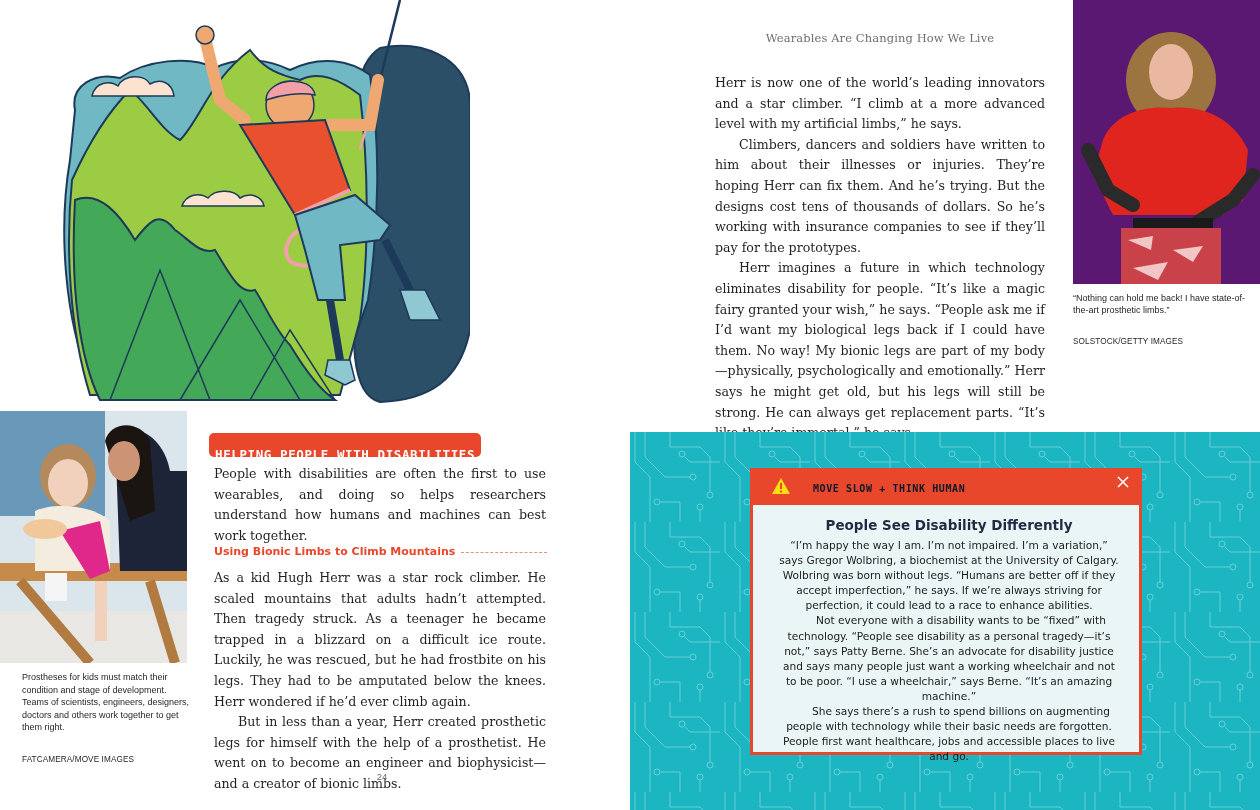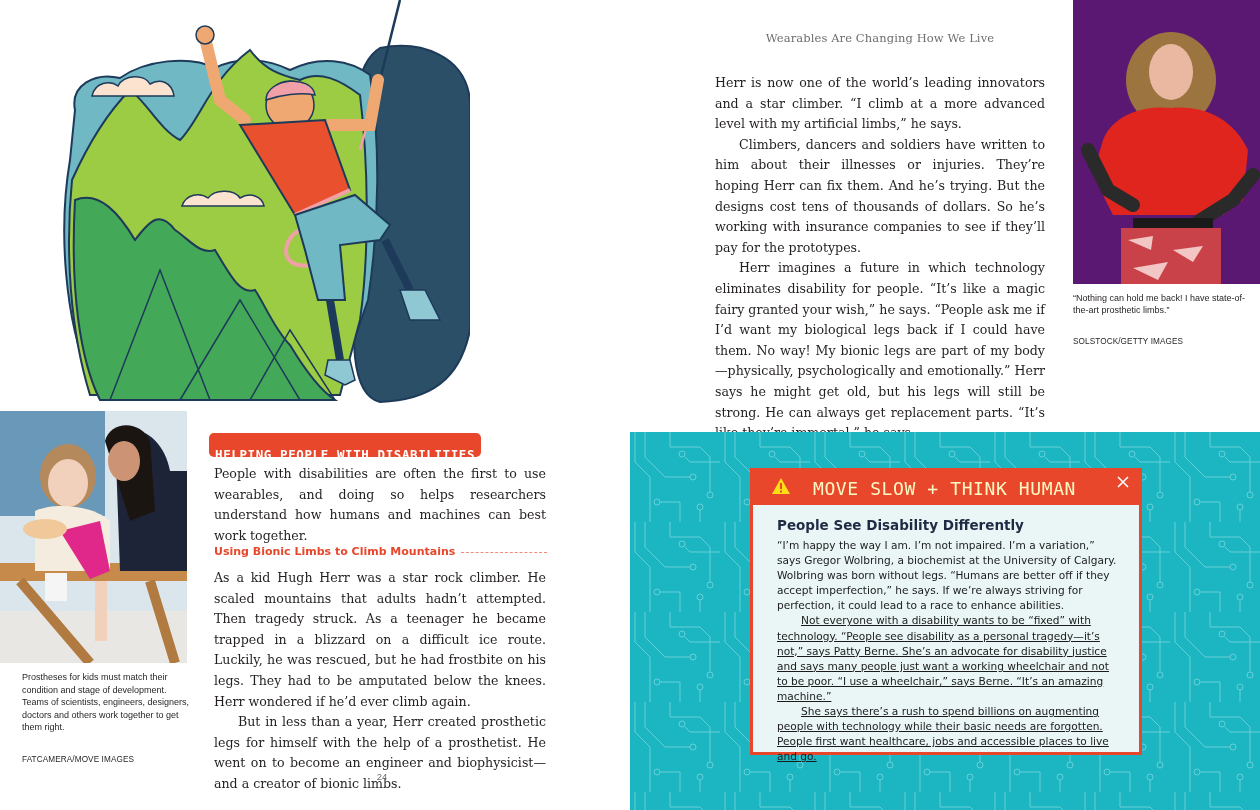--- a/index.html
+++ b/index.html
@@ -42,26 +42,26 @@
   #story-text { left: 214px; top: 568px; width: 332px; }
 
   #page-number { left: 370px; top: 771px; width: 24px; text-align: center; font-family: "Liberation Sans", sans-serif; font-size: 9.5px; color: #6d6e71; }
 
   
   #circuit-panel { left: 630px; top: 432px; width: 630px; height: 378px; background: #1cb6c2; overflow: hidden; }
 
   
   #sidebar-box { left: 750px; top: 468px; width: 392px; height: 287px; background: #e8472b; padding: 3px; }
   #sidebar-titlebar { height: 34px; display: flex; align-items: center; padding-left: 18px; position: relative; }
-  #sidebar-titlebar .title { font-family: "DejaVu Sans Mono", monospace; color: #fef9c3; font-size: 18px; letter-spacing: 0.6px; margin-left: 22px; }
+  #sidebar-titlebar .title { font-family: "DejaVu Sans Mono", monospace; color: #0f172a; font-size: 10px; letter-spacing: 0.6px; margin-left: 22px; font-weight: bold; }
   #close-btn { position: absolute; right: 8px; top: 3px; width: 16px; height: 16px; cursor: pointer; }
-  #sidebar-content { background: #eaf6f5; height: 247px; padding: 12px 18px 0 24px; }
+  #sidebar-content { background: #eaf6f5; height: 247px; padding: 12px 18px 0 24px; text-align: center; }
   #sidebar-content h3 { font-family: "DejaVu Sans", sans-serif; font-size: 13.5px; font-weight: bold; color: #1f2a44; margin-bottom: 5px; }
   #sidebar-content .sb-text { font-family: "DejaVu Sans", sans-serif; font-size: 10.6px; line-height: 15.1px; color: #1b1b1b; }
-  #sidebar-content .sb-text p.indent { text-indent: 24px; text-decoration: underline; }
+  #sidebar-content .sb-text p.indent { text-indent: 24px; }
 </style>
 </head>
 <body>
 
 <div id="illustration" class="abs">
   <svg width="420" height="410" viewBox="0 0 420 410">
 
     <path d="M330 48 C370 40 415 55 420 100 L420 330 C410 380 380 400 330 402 C300 395 300 330 310 280 C300 220 300 150 305 100 C310 70 318 55 330 48 Z" fill="#2a4f66" stroke="#1d3a5a" stroke-width="2"></path>
 
     <path d="M25 110 C20 85 45 72 70 78 C95 60 140 55 165 68 C190 55 220 60 240 70 C270 55 300 60 320 75 C330 140 330 220 318 300 L290 380 L40 380 C15 320 8 230 20 160 Z" fill="#6fb8c4" stroke="#1d3a5a" stroke-width="2"></path>

